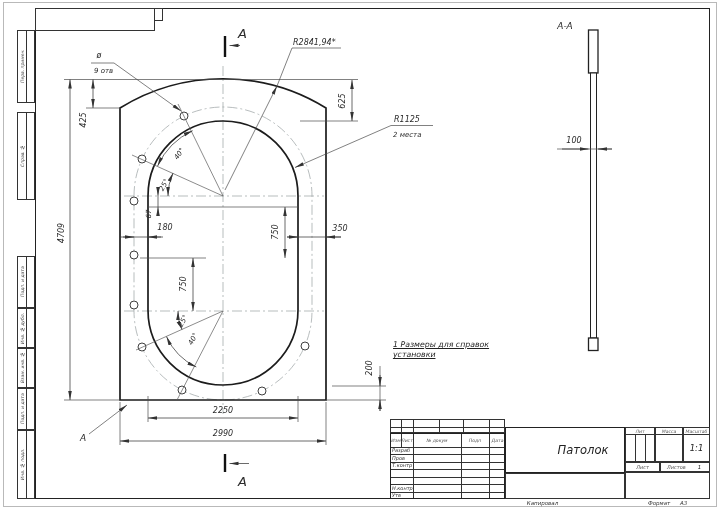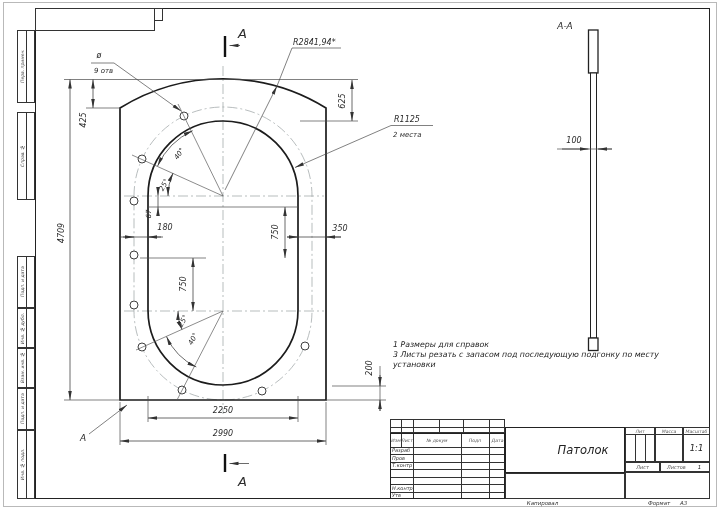--- a/index.html
+++ b/index.html
@@ -14,21 +14,21 @@
   .mbox{position:absolute;left:17px;width:18px;border:1px solid #333;box-sizing:border-box;background:#fff;}
   .mdiv{position:absolute;left:8px;top:0;bottom:0;width:1px;background:#333;}
   .mlabel{position:absolute;left:0;top:0;height:100%;width:9px;writing-mode:vertical-rl;
           transform:rotate(180deg);text-align:center;font:italic 4.5px "DejaVu Sans",sans-serif;
           color:#444;line-height:9px;white-space:nowrap;}
   .cell{position:absolute;box-sizing:border-box;border:1px solid #333;display:flex;
         align-items:center;justify-content:center;background:transparent;}
   .cl-label{font:italic 4.6px "DejaVu Sans",sans-serif;color:#555;}
   .row-label{position:absolute;left:392px;font:italic 5px "DejaVu Sans",sans-serif;color:#333;}
   .notes{position:absolute;left:393px;top:340px;width:282px;
-         font:italic 7.8px "DejaVu Sans",sans-serif;color:#222;line-height:10.2px;}
+         font:italic 7.8px "DejaVu Sans",sans-serif;color:#222;line-height:10.2px;text-decoration:underline;}
   svg.cad{position:absolute;left:0;top:0;}
   svg.cad text{font-family:"DejaVu Sans",sans-serif;font-style:italic;fill:#2a2a2a;}
   .t8{font-size:8px}.t7{font-size:7px}.t9{font-size:9px}.t13{font-size:13px}
   .thick{stroke:#1c1c1c;stroke-width:1.7;fill:none}
   .med{stroke:#222;stroke-width:1.3;fill:#fff}
   .thin{stroke:#4a4a4a;stroke-width:0.7;fill:none}
   .dim{stroke:#3a3a3a;stroke-width:0.75;fill:none}
   .cl{stroke:#9aa0a2;stroke-width:0.7;fill:none;stroke-dasharray:10 3 2 3}
   .ray{stroke:#5a5a5a;stroke-width:0.7;fill:none}
   .hole{stroke:#2a2a2a;stroke-width:0.9;fill:#fff}
@@ -202,21 +202,20 @@
     <rect class="med" x="588.5" y="338" width="9.5" height="12.5"></rect>
 
     <line class="thin" x1="557" y1="149" x2="612" y2="149"></line>
     <line class="dim" marker-end="url(#ae)" x1="562" y1="149" x2="588.5" y2="149"></line>
     <line class="dim" marker-end="url(#ae)" x1="612" y1="149" x2="598" y2="149"></line>
     <text class="t8" text-anchor="middle" x="574" y="143">100</text>
   </svg>
 
   <div class="notes">
     <div>1  Размеры для справок</div>
-    <div>3  Листы резать с запасом под последующую подгонку по месту</div>
     <div>установки</div>
   </div>
 
   <div class="abs box" style="left:390px;top:419px;width:115px;height:14px;">
     <div class="hline" style="top:6.5px;"></div>
     <div class="vline" style="left:10px;"></div>
     <div class="vline" style="left:22px;"></div>
     <div class="vline" style="left:48px;"></div>
     <div class="vline" style="left:72px;"></div>
     <div class="vline" style="left:98px;"></div>

